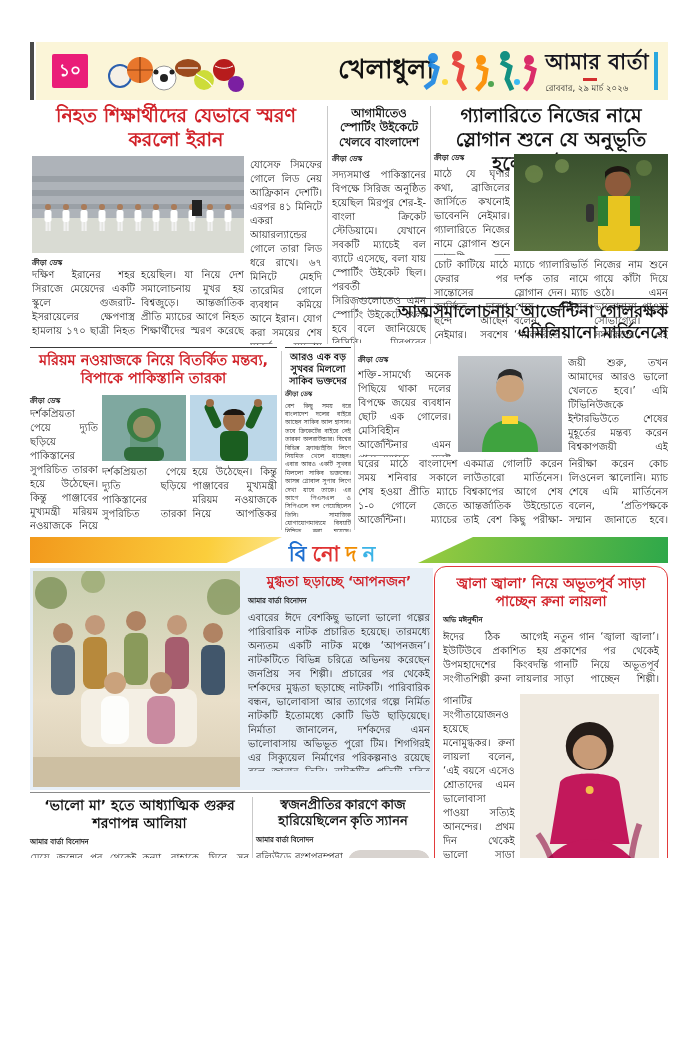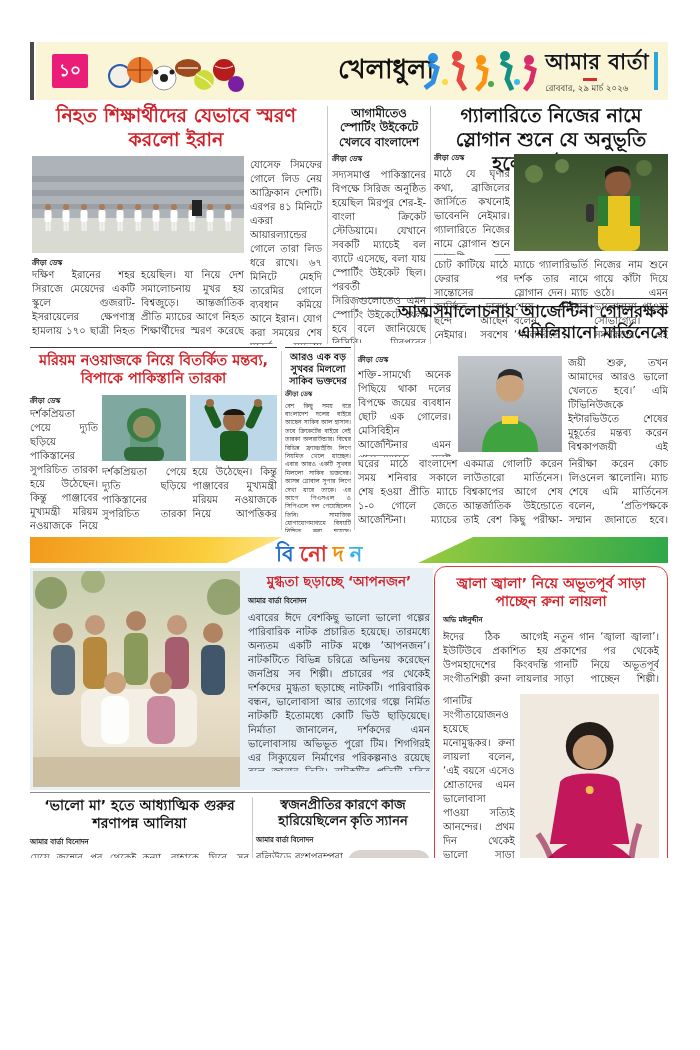--- a/index.html
+++ b/index.html
@@ -220,21 +220,21 @@
       <path d="M38 28c1-12 27-12 28 0l-3-11c-8-6-16-5-22 1z" fill="#2a2a2a"></path>
       <path d="M24 96c0-22 12-32 28-32s28 10 28 32z" fill="#3fa33f"></path>
       <rect x="44" y="60" width="16" height="8" fill="#fdd835"></rect>
     </svg>
     <div class="abs body" style="left:210px;top:54px;width:100px;height:96px;">জয়ী শুরু, তখন আমাদের আরও ভালো খেলতে হবে।’ এমি টিভিনিউজকে ইন্টারভিউতে শেষের মুহূর্তের মন্তব্য করেন বিশ্বকাপজয়ী এই গোলরক্ষক। ‘আরও বড় ব্যবধানে জেতা উচিত ছিল আমাদের। তবে আমরা উন্নতির পথে আছি।’</div>
     <div class="abs body cols3" style="left:0;top:155px;width:310px;height:73px;">ঘরের মাঠে বাংলাদেশ সময় শনিবার সকালে শেষ হওয়া প্রীতি ম্যাচে ১-০ গোলে জেতে আর্জেন্টিনা। ম্যাচের একমাত্র গোলটি করেন লাউতারো মার্তিনেস। বিশ্বকাপের আগে শেষ আন্তর্জাতিক উইন্ডোতে তাই বেশ কিছু পরীক্ষা-নিরীক্ষা করেন কোচ লিওনেল স্কালোনি। ম্যাচ শেষে এমি মার্তিনেস বলেন, ‘প্রতিপক্ষকে সম্মান জানাতে হবে। তবে আমাদের আরও ক্ষুধার্ত হতে হবে। বিশ্বকাপে ভালো করতে হলে এমন ম্যাচগুলোতে বড় ব্যবধানে জিততে হবে।’</div>
   </div>
 
   <div class="abs ribbon-left" style="left:30px;top:537px;width:252px;height:26px;"></div>
   <div class="abs ribbon-right" style="left:418px;top:537px;width:250px;height:26px;"></div>
-  <div class="abs binodon" style="left:276px;top:538px;width:136px;">
+  <div class="abs binodon" style="left:267px;top:538px;width:136px;text-align:center;">
     <span style="color:#1e6fd0;">বি</span><span style="color:#e03131;">নো</span><span style="color:#f08c00;">দ</span><span style="color:#3bb3e6;">ন</span>
   </div>
 
   <div class="abs ent-bg" style="left:30px;top:568px;width:403px;height:222px;"></div>
 
   <svg class="abs photo" style="left:33px;top:571px;" width="207" height="216" viewBox="0 0 207 216" preserveAspectRatio="none">
     <defs>
         <linearGradient id="fg" x1="0" y1="0" x2="0" y2="1">
           <stop offset="0" stop-color="#c9cfb0"></stop>
           <stop offset="0.6" stop-color="#e9dfc9"></stop>

